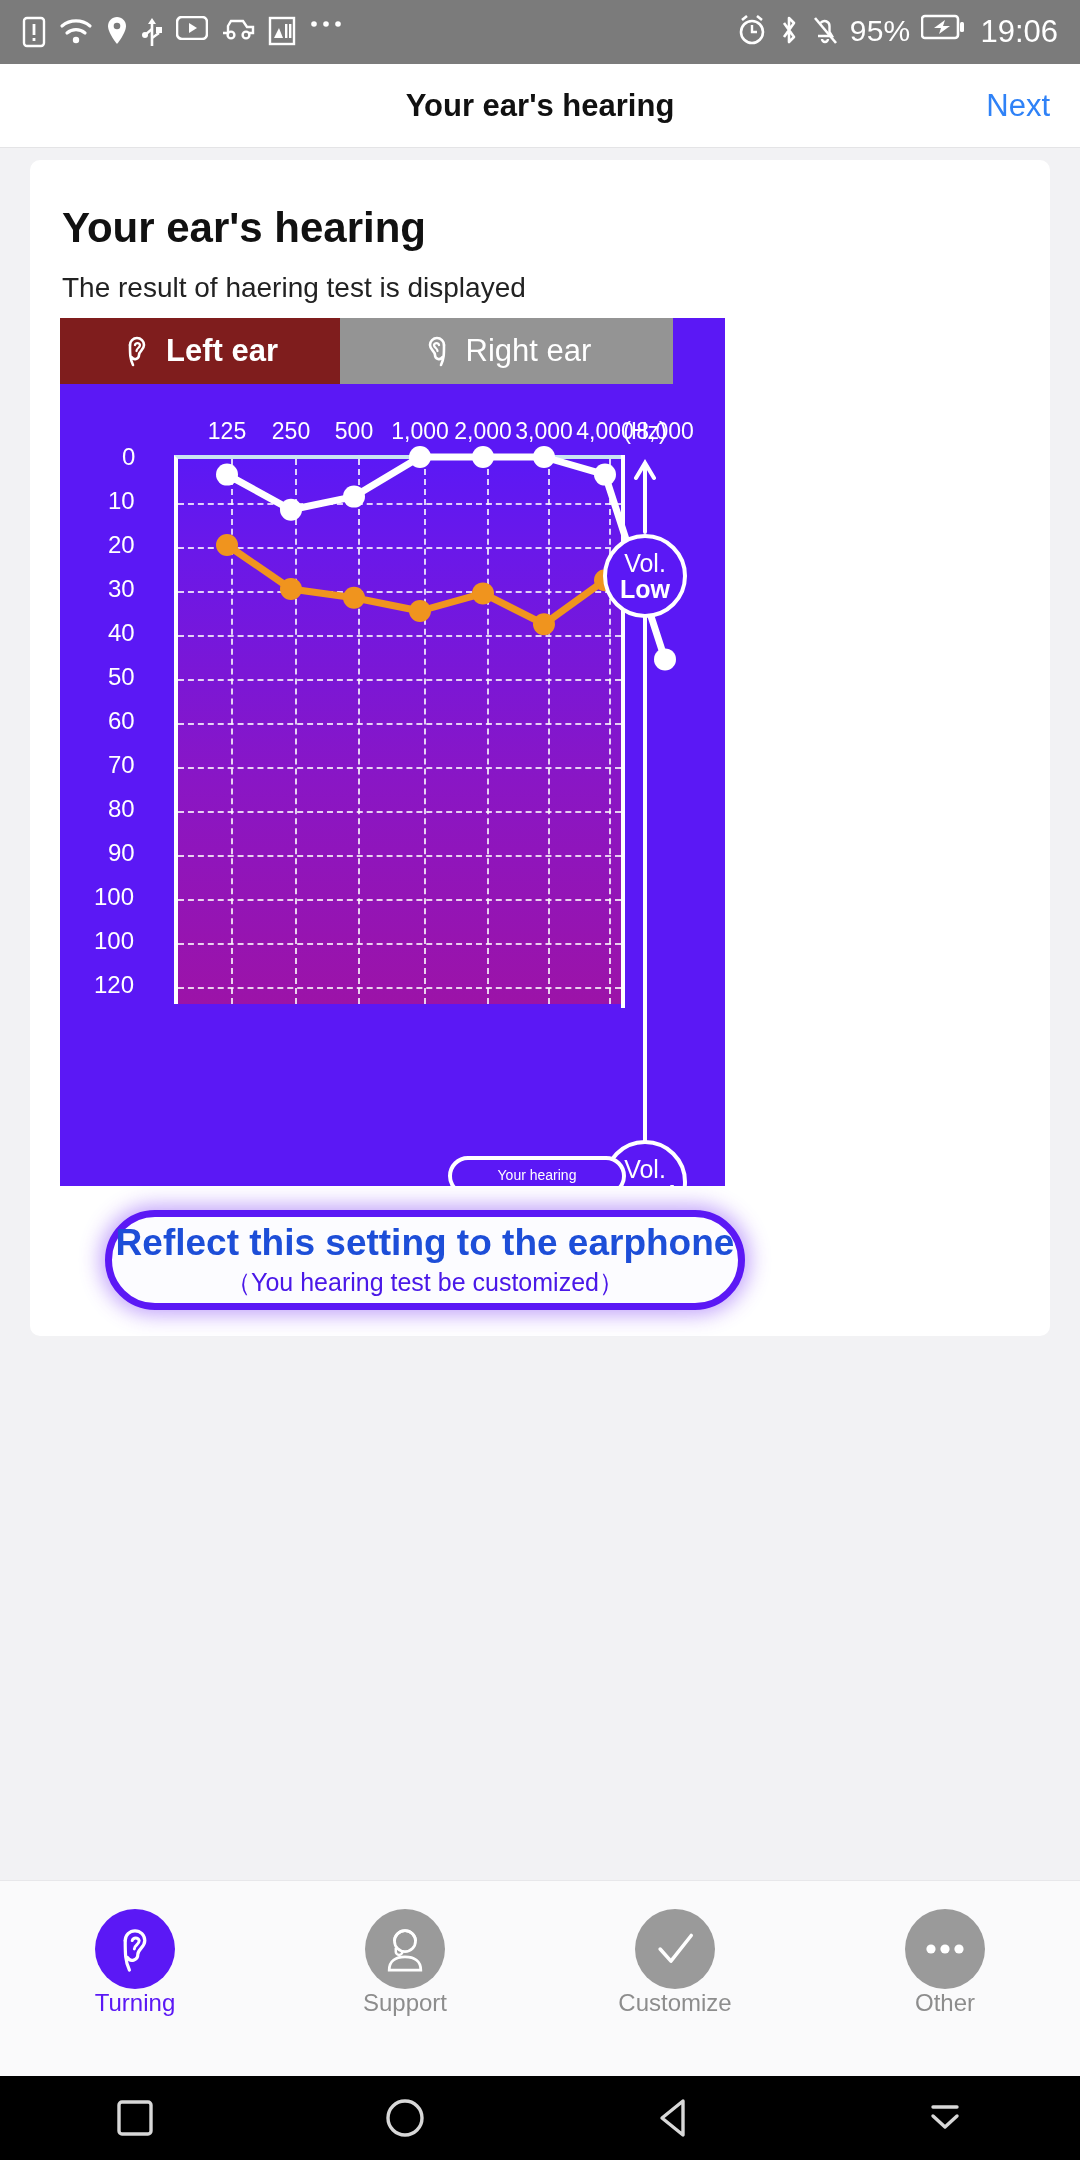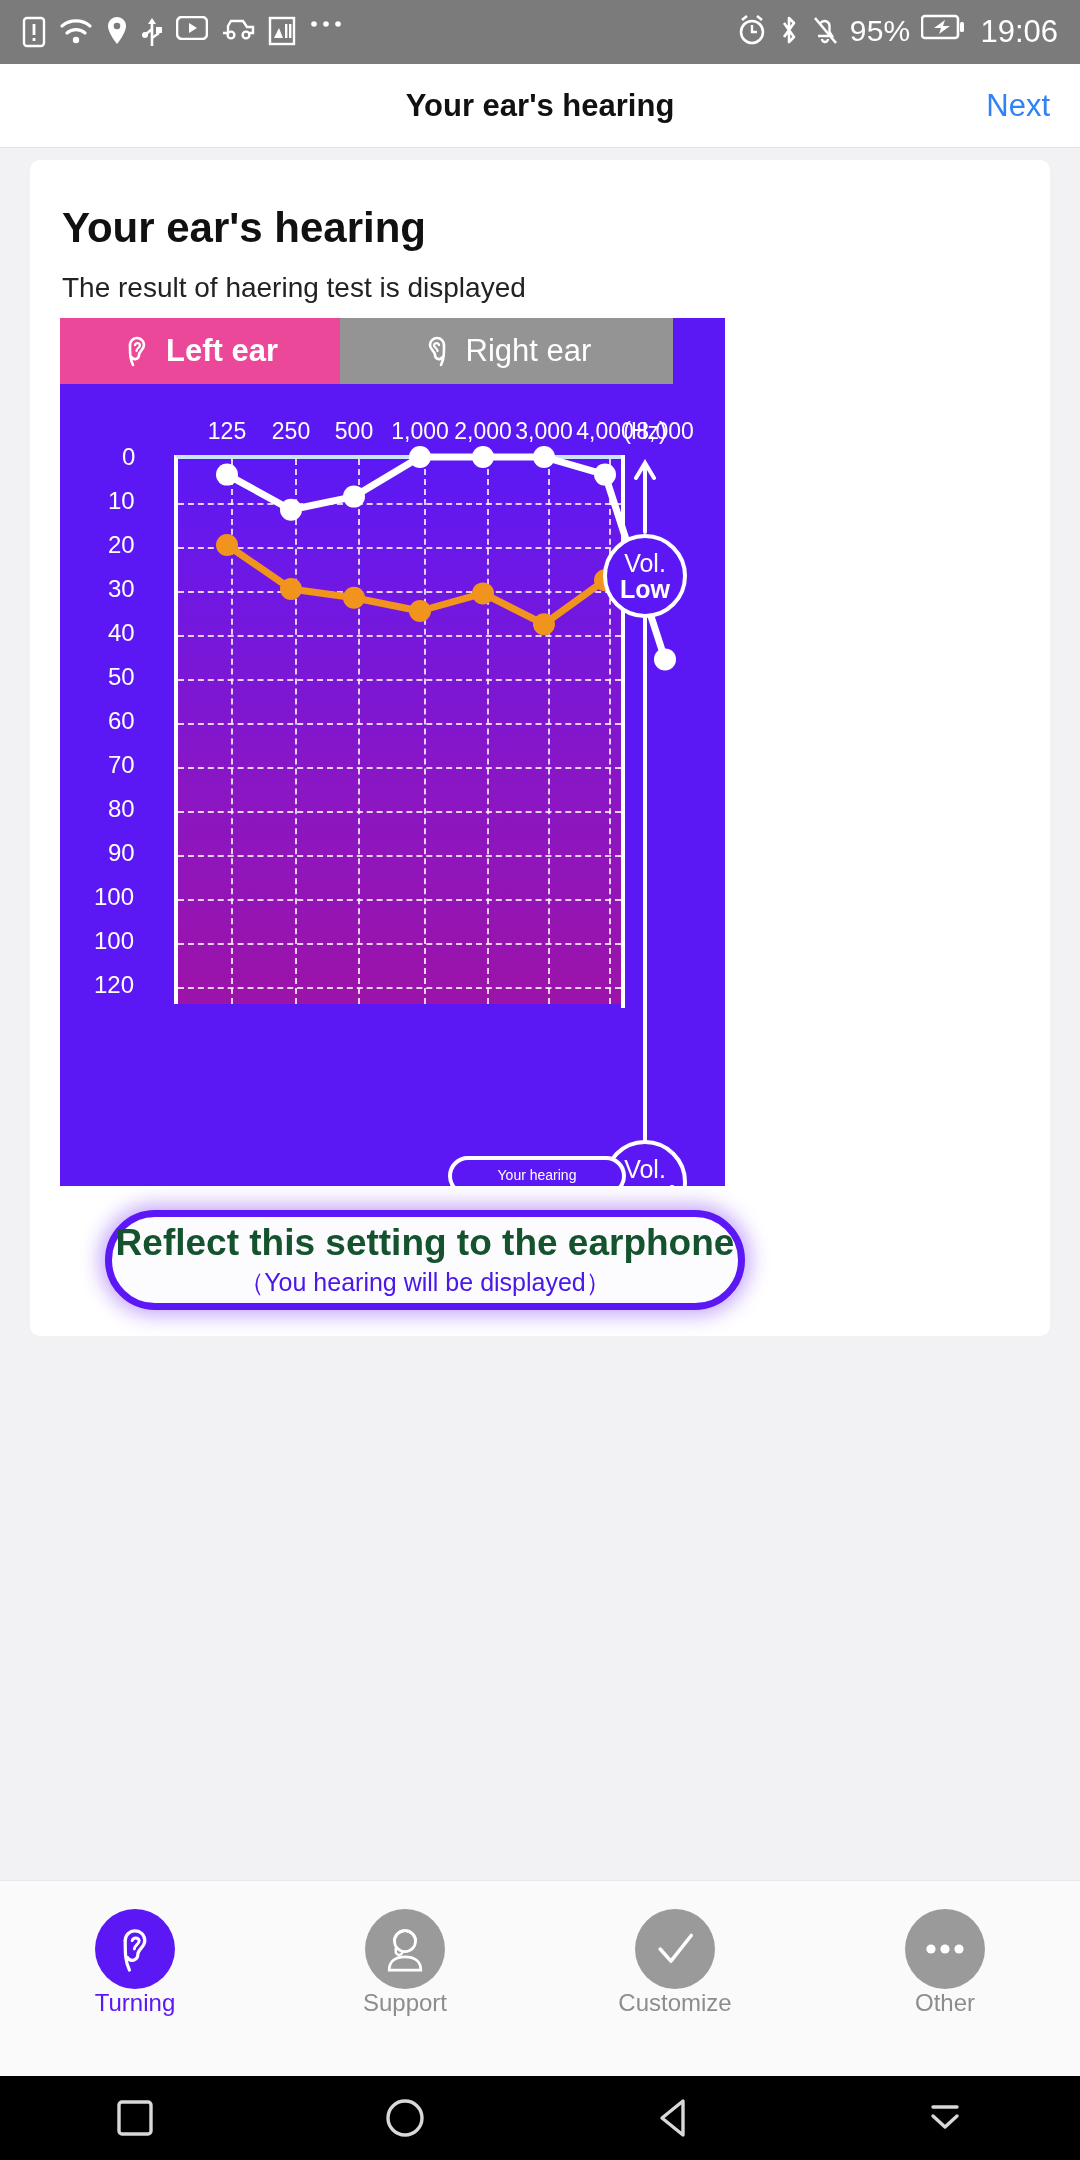--- a/index.html
+++ b/index.html
@@ -45,21 +45,21 @@
 
   
   .panel{
     position:absolute; left:30px; top:158px; width:665px; height:868px;
     background:#5b18f5; overflow:hidden;
   }
 
   
   .tabs{ position:absolute; left:0; top:0; width:100%; height:66px; display:flex; }
   .tab{ display:flex; align-items:center; justify-content:center; gap:14px; }
-  .tab-left{ width:280px; background:#ec4899; }
+  .tab-left{ width:280px; background:#7f1d1d; }
   .tab-right{ width:333px; background:#949494; }
   .tab-label{ color:#fff; font-size:31px; font-weight:bold; }
   .tab-right .tab-label{ font-weight:normal; }
 
   
   .plot{
     position:absolute; left:114px; top:137px; width:447px; height:549px;
     background:linear-gradient(180deg,#5b18f5 0%,#6b18e8 18%,#8a16c4 60%,#9c13a8 100%);
     border-left:4px solid #fff; border-top:4px solid #c9e4f2;
   }
@@ -93,21 +93,21 @@
   }
   .chip-your{ left:388px; top:838px; width:178px; height:40px; border:4px solid #fff; color:#fff; font-size:14px; }
 
   
   .reflect{
     position:absolute; left:75px; top:1050px; width:640px; height:100px;
     background:#fcfcff; border:7px solid #5b18f5; border-radius:52px;
     box-shadow:0 0 20px 5px rgba(112,40,245,.42);
     display:flex; flex-direction:column; align-items:center; justify-content:center;
   }
-  .reflect-main{ color:#14532d; font-size:37px; font-weight:bold; }
+  .reflect-main{ color:#1d4ed8; font-size:37px; font-weight:bold; }
   .reflect-sub{ color:#4a18e8; font-size:25px; margin-top:2px; }
 
   
   .bottomnav{
     position:absolute; left:0; top:1880px; width:1080px; height:196px;
     background:#fafafb; border-top:1px solid #e7e7ea;
     display:flex; align-items:flex-start; justify-content:space-around;
     padding-top:28px;
   }
   .navitem{ width:200px; display:flex; flex-direction:column; align-items:center; gap:0; }
@@ -312,21 +312,21 @@
     </div>
 
     <div class="legend-chip chip-your">
       <span>Your hearing</span>
     </div>
 
   </div>
 
   <div class="reflect">
     <span class="reflect-main">Reflect this setting to the earphone</span>
-    <span class="reflect-sub">（You hearing will be displayed）</span>
+    <span class="reflect-sub">（You hearing test be customized）</span>
   </div>
 </div>
 
 <div class="bottomnav">
   <div class="navitem">
     <div class="navcircle active">
       <svg width="44" height="56" viewBox="0 0 30 40">
           <path d="M8 14a7 7 0 0 1 14 0c0 5-5 6-5 10a4 4 0 0 1-7.5 2" fill="none" stroke="#fff" stroke-width="2.3" stroke-linecap="round"></path>
           <path d="M13 14a2.6 2.6 0 0 1 5 0c0 3-3.5 3-3.5 6" fill="none" stroke="#fff" stroke-width="2.1" stroke-linecap="round"></path>
           <path d="M8 14c0 9 0 15 3 21" fill="none" stroke="#fff" stroke-width="2.3" stroke-linecap="round"></path>

